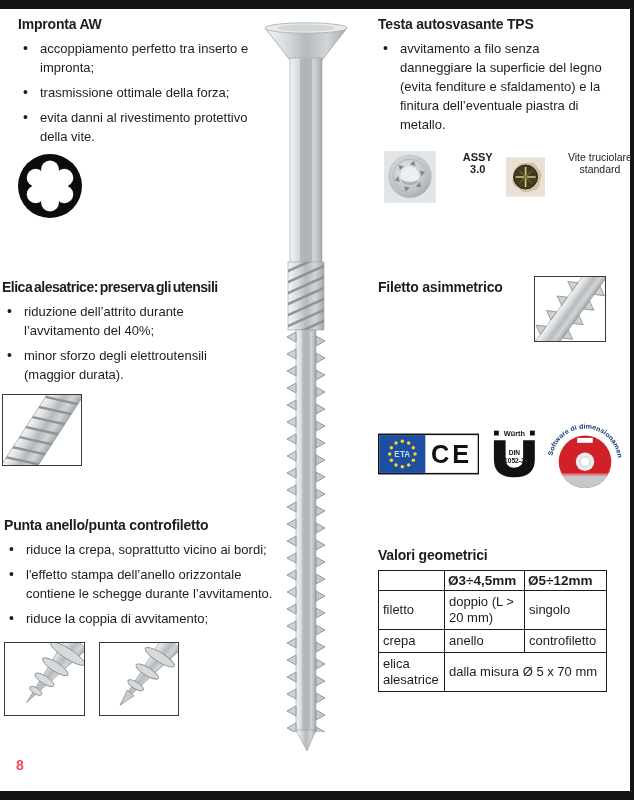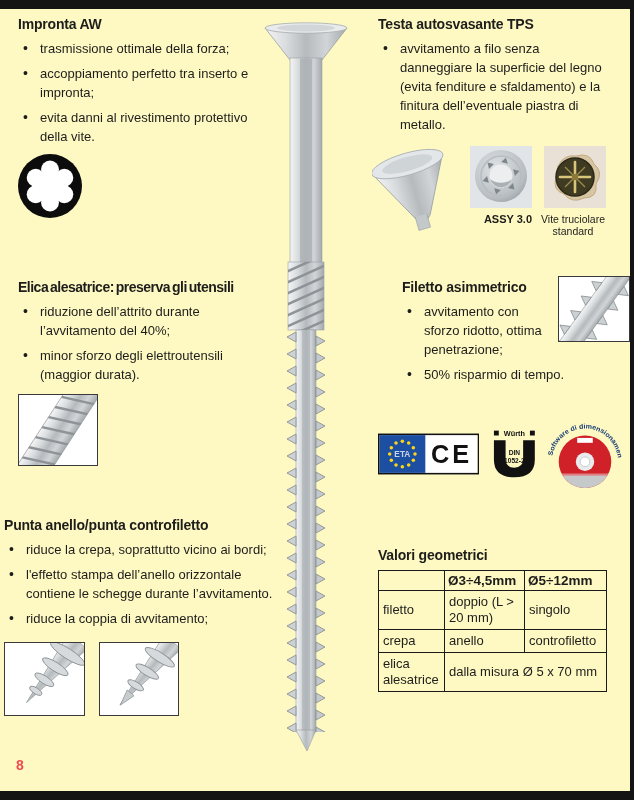--- a/index.html
+++ b/index.html
@@ -1,45 +1,45 @@
 <!DOCTYPE html>
 <html><head>
 <meta charset="utf-8">
 <style>
   html,body{margin:0;padding:0;background:#000;}
-  .page{position:relative;width:634px;height:800px;background:#fef9c3;overflow:hidden;
+  .page{position:relative;width:634px;height:800px;background:#ffffff;overflow:hidden;
         font-family:"Liberation Sans",sans-serif;color:#1d1d1b;}
   .bar-top{position:absolute;left:0;top:0;width:634px;height:9px;background:#141414;}
   .bar-bottom{position:absolute;left:0;top:791px;width:634px;height:9px;background:#141414;}
   .bar-right{position:absolute;right:0;top:0;width:4px;height:800px;background:#141414;}
 
   .sec{position:absolute;}
   .sec-title{font-size:14px;font-weight:bold;margin:0 0 7px 0;letter-spacing:-0.2px;}
   #sec-elica .sec-title{letter-spacing:-0.5px;word-spacing:-1.5px;white-space:nowrap;}
   ul.bullets{list-style:none;margin:0;padding:0;font-size:13px;line-height:19px;}
   ul.bullets li{position:relative;padding-left:22px;margin-bottom:6px;}
   ul.bullets li:last-child{margin-bottom:0;}
   ul.bullets li::before{content:"\2022";position:absolute;left:5px;top:0;font-size:14px;}
 
   #sec-impronta{left:18px;top:16px;width:257px;}
   .aw-symbol{margin-top:6px;margin-left:-2px;display:block;}
 
   #sec-testa{left:378px;top:16px;width:232px;}
   .testa-photos{display:flex;align-items:flex-start;margin-top:12px;}
   .head-photo{margin-left:-6px;margin-right:12px;display:block;}
-  figure{margin:0;display:flex;flex-direction:column;align-items:flex-end;}
+  figure{margin:0;display:flex;flex-direction:row;align-items:flex-start;gap:22px;}
   figure.assy{margin-right:8px;}
   figcaption{font-size:10.5px;line-height:12px;margin-top:5px;text-align:center;max-width:66px;}
   figcaption.bold{font-weight:bold;font-size:11px;}
 
-  #sec-elica{left:18px;top:279px;width:257px;}
+  #sec-elica{left:2px;top:279px;width:257px;}
   .framed{border:1.6px solid #3a3a3a;background:#fff;display:block;}
   .elica-photo{margin-top:10px;}
 
-  #sec-filetto{left:378px;top:279px;width:232px;margin-left:24px;}
+  #sec-filetto{left:378px;top:279px;width:232px;}
   #sec-filetto ul{width:150px;}
   #sec-filetto li:nth-child(2){white-space:nowrap;}
   .filetto-photo{position:absolute;top:-3px;right:4px;}
 
   #sec-badges{left:378px;top:410px;width:244px;height:88px;display:flex;align-items:center;}
   .badge-eta{margin-right:12px;} .badge-wurth{margin-right:10px;}
 
   #sec-valori{left:378px;top:547px;width:240px;}
   table.geo{border-collapse:collapse;margin-top:5px;table-layout:fixed;border-radius:14px;}
   .geo th,.geo td{border:1.6px solid #1a1a1a;text-align:left;vertical-align:middle;}
@@ -75,22 +75,22 @@
     </defs>
   </svg>
 
   <div class="bar-top"></div>
   <div class="bar-bottom"></div>
   <div class="bar-right"></div>
 
   <div class="sec" id="sec-impronta">
     <h2 class="sec-title">Impronta AW</h2>
     <ul class="bullets">
+      <li>accoppiamento perfetto tra inserto e impronta;</li>
       <li>trasmissione ottimale della forza;</li>
-      <li>accoppiamento perfetto tra inserto e impronta;</li>
       <li>evita danni al rivestimento protettivo della vite.</li>
     </ul>
     <svg class="aw-symbol" width="68" height="68" viewBox="0 0 68 68">
       <circle cx="34" cy="34" r="32" fill="#0c0c0c"></circle>
       <circle cx="34" cy="34" r="14.5" fill="#fff"></circle>
       <circle cx="34" cy="17.5" r="9" fill="#fff"></circle>
       <circle cx="19.7" cy="25.75" r="9" fill="#fff"></circle>
       <circle cx="19.7" cy="42.25" r="9" fill="#fff"></circle>
       <circle cx="34" cy="50.5" r="9" fill="#fff"></circle>
       <circle cx="48.3" cy="42.25" r="9" fill="#fff"></circle>
@@ -174,24 +174,20 @@
             <line x1="22" y1="78" x2="57" y2="65"></line>
           <line x1="22" y1="90" x2="57" y2="77"></line>
             <line x1="22" y1="102" x2="57" y2="89"></line>
         </g>
       </g>
     </svg>
   </div>
 
   <div class="sec" id="sec-filetto">
     <h2 class="sec-title">Filetto asimmetrico</h2>
-    <ul class="bullets">
-      <li>avvitamento con sforzo ridotto, ottima penetrazione;</li>
-      <li>50% risparmio di tempo.</li>
-    </ul>
     <svg class="framed filetto-photo" width="70" height="64" viewBox="0 0 70 64">
       <g transform="rotate(36 35 32)">
         <rect x="26" y="-32" width="20" height="130" fill="url(#gm)" stroke="#969ca0" stroke-width="0.6"></rect>
         <g fill="#ccd1d4" stroke="#82888b" stroke-width="0.7">
           <polygon points="26,-12 17,-7 26,-2"></polygon>
             <polygon points="26,6 17,11 26,16"></polygon>
           <polygon points="26,24 17,29 26,34"></polygon>
             <polygon points="26,42 17,47 26,52"></polygon>
           <polygon points="26,60 17,65 26,70"></polygon>
             <polygon points="26,78 17,83 26,88"></polygon>

